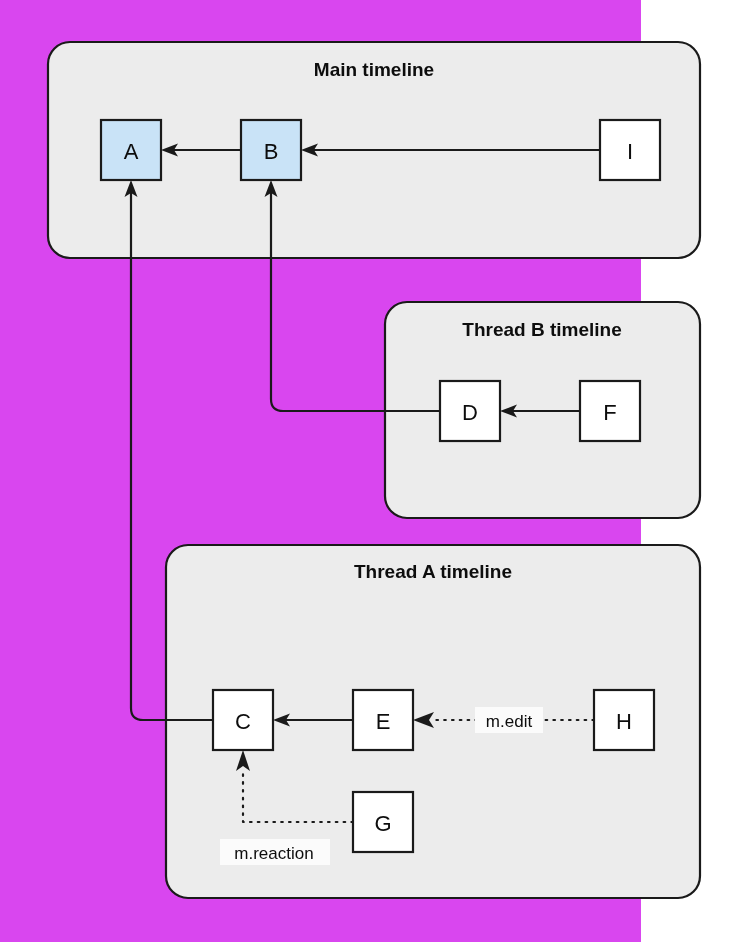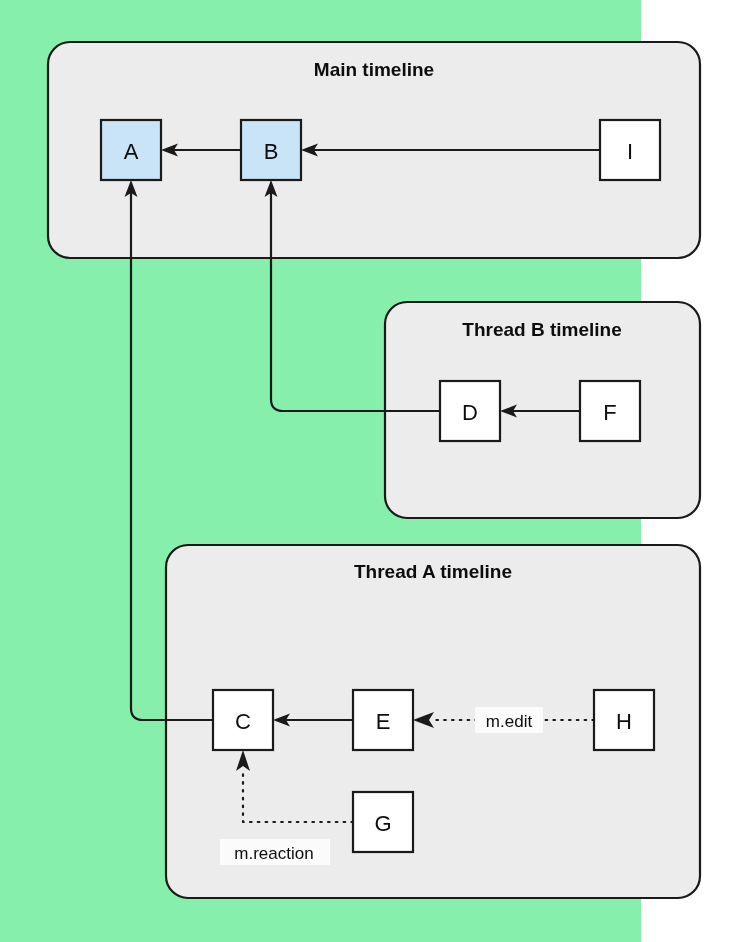--- a/index.html
+++ b/index.html
@@ -10,21 +10,21 @@
   body {
     width: 756px;
     height: 942px;
     font-family: "Liberation Sans", sans-serif;
     overflow: hidden;
   }
   #canvas {
     position: relative;
     width: 641px;
     height: 942px;
-    background: #86efac;
+    background: #d946ef;
   }
   svg#diagram {
     position: absolute;
     top: 0;
     left: 0;
     width: 756px;
     height: 942px;
   }
   .group-box {
     fill: #ececec;

